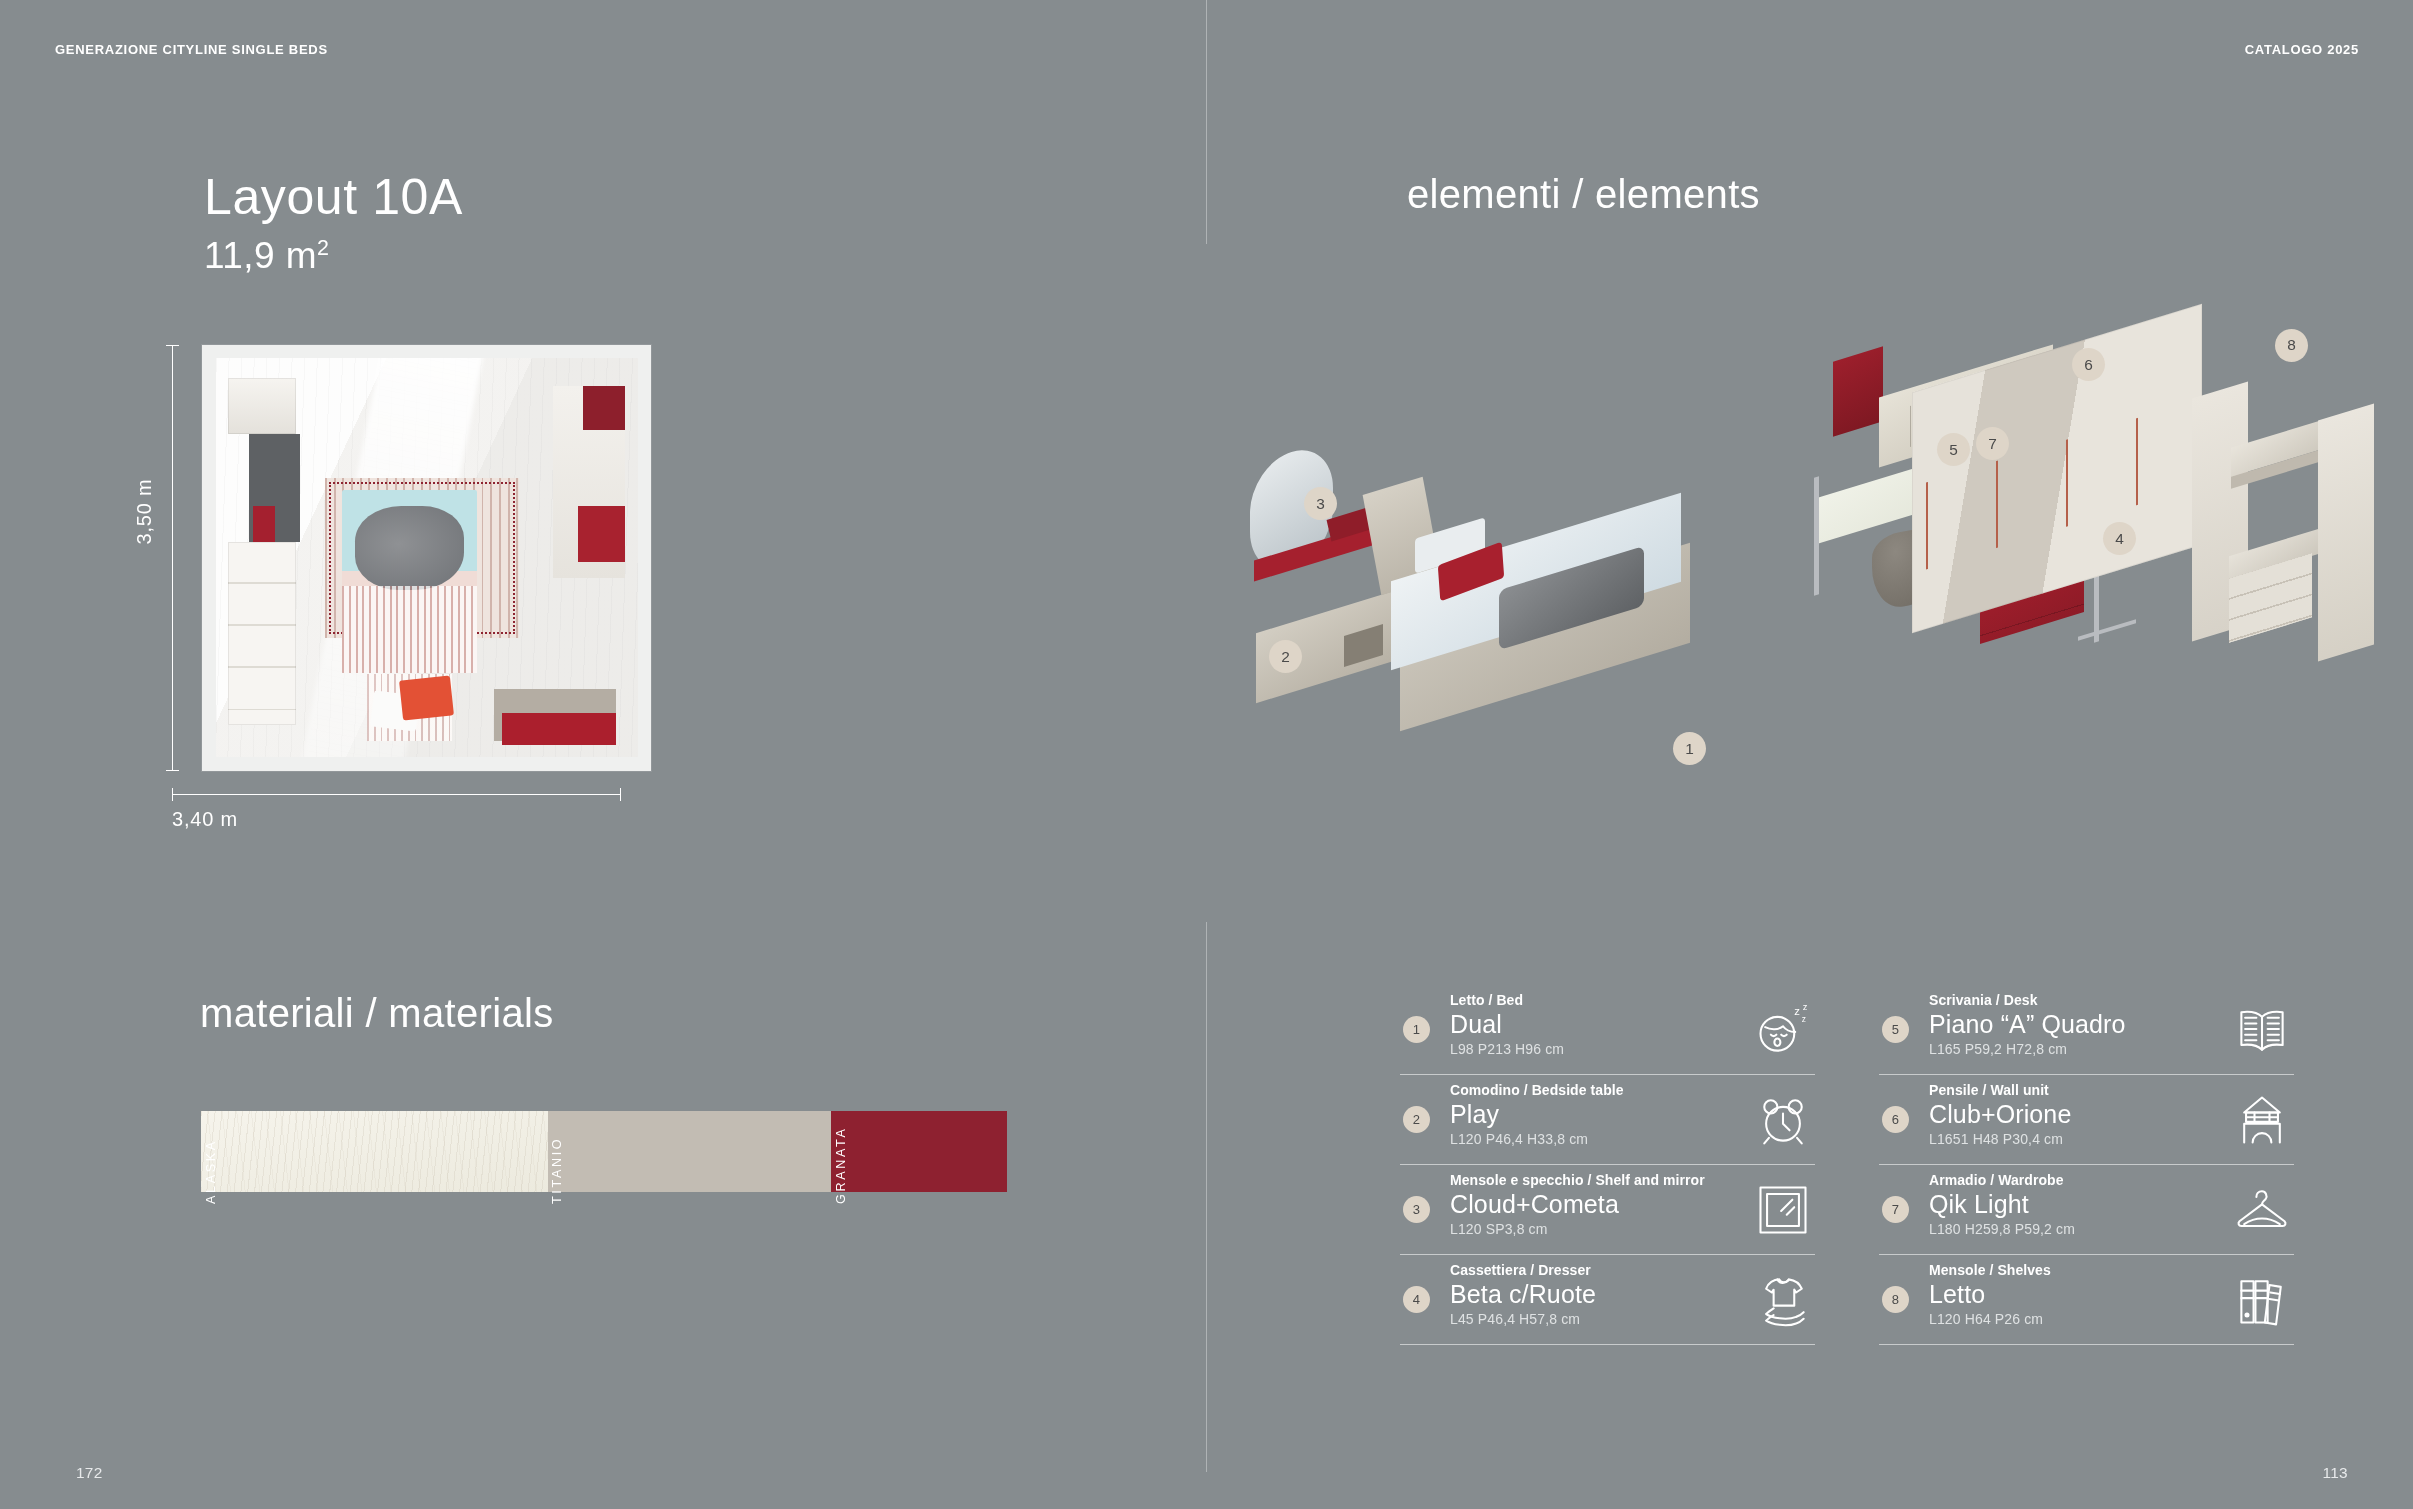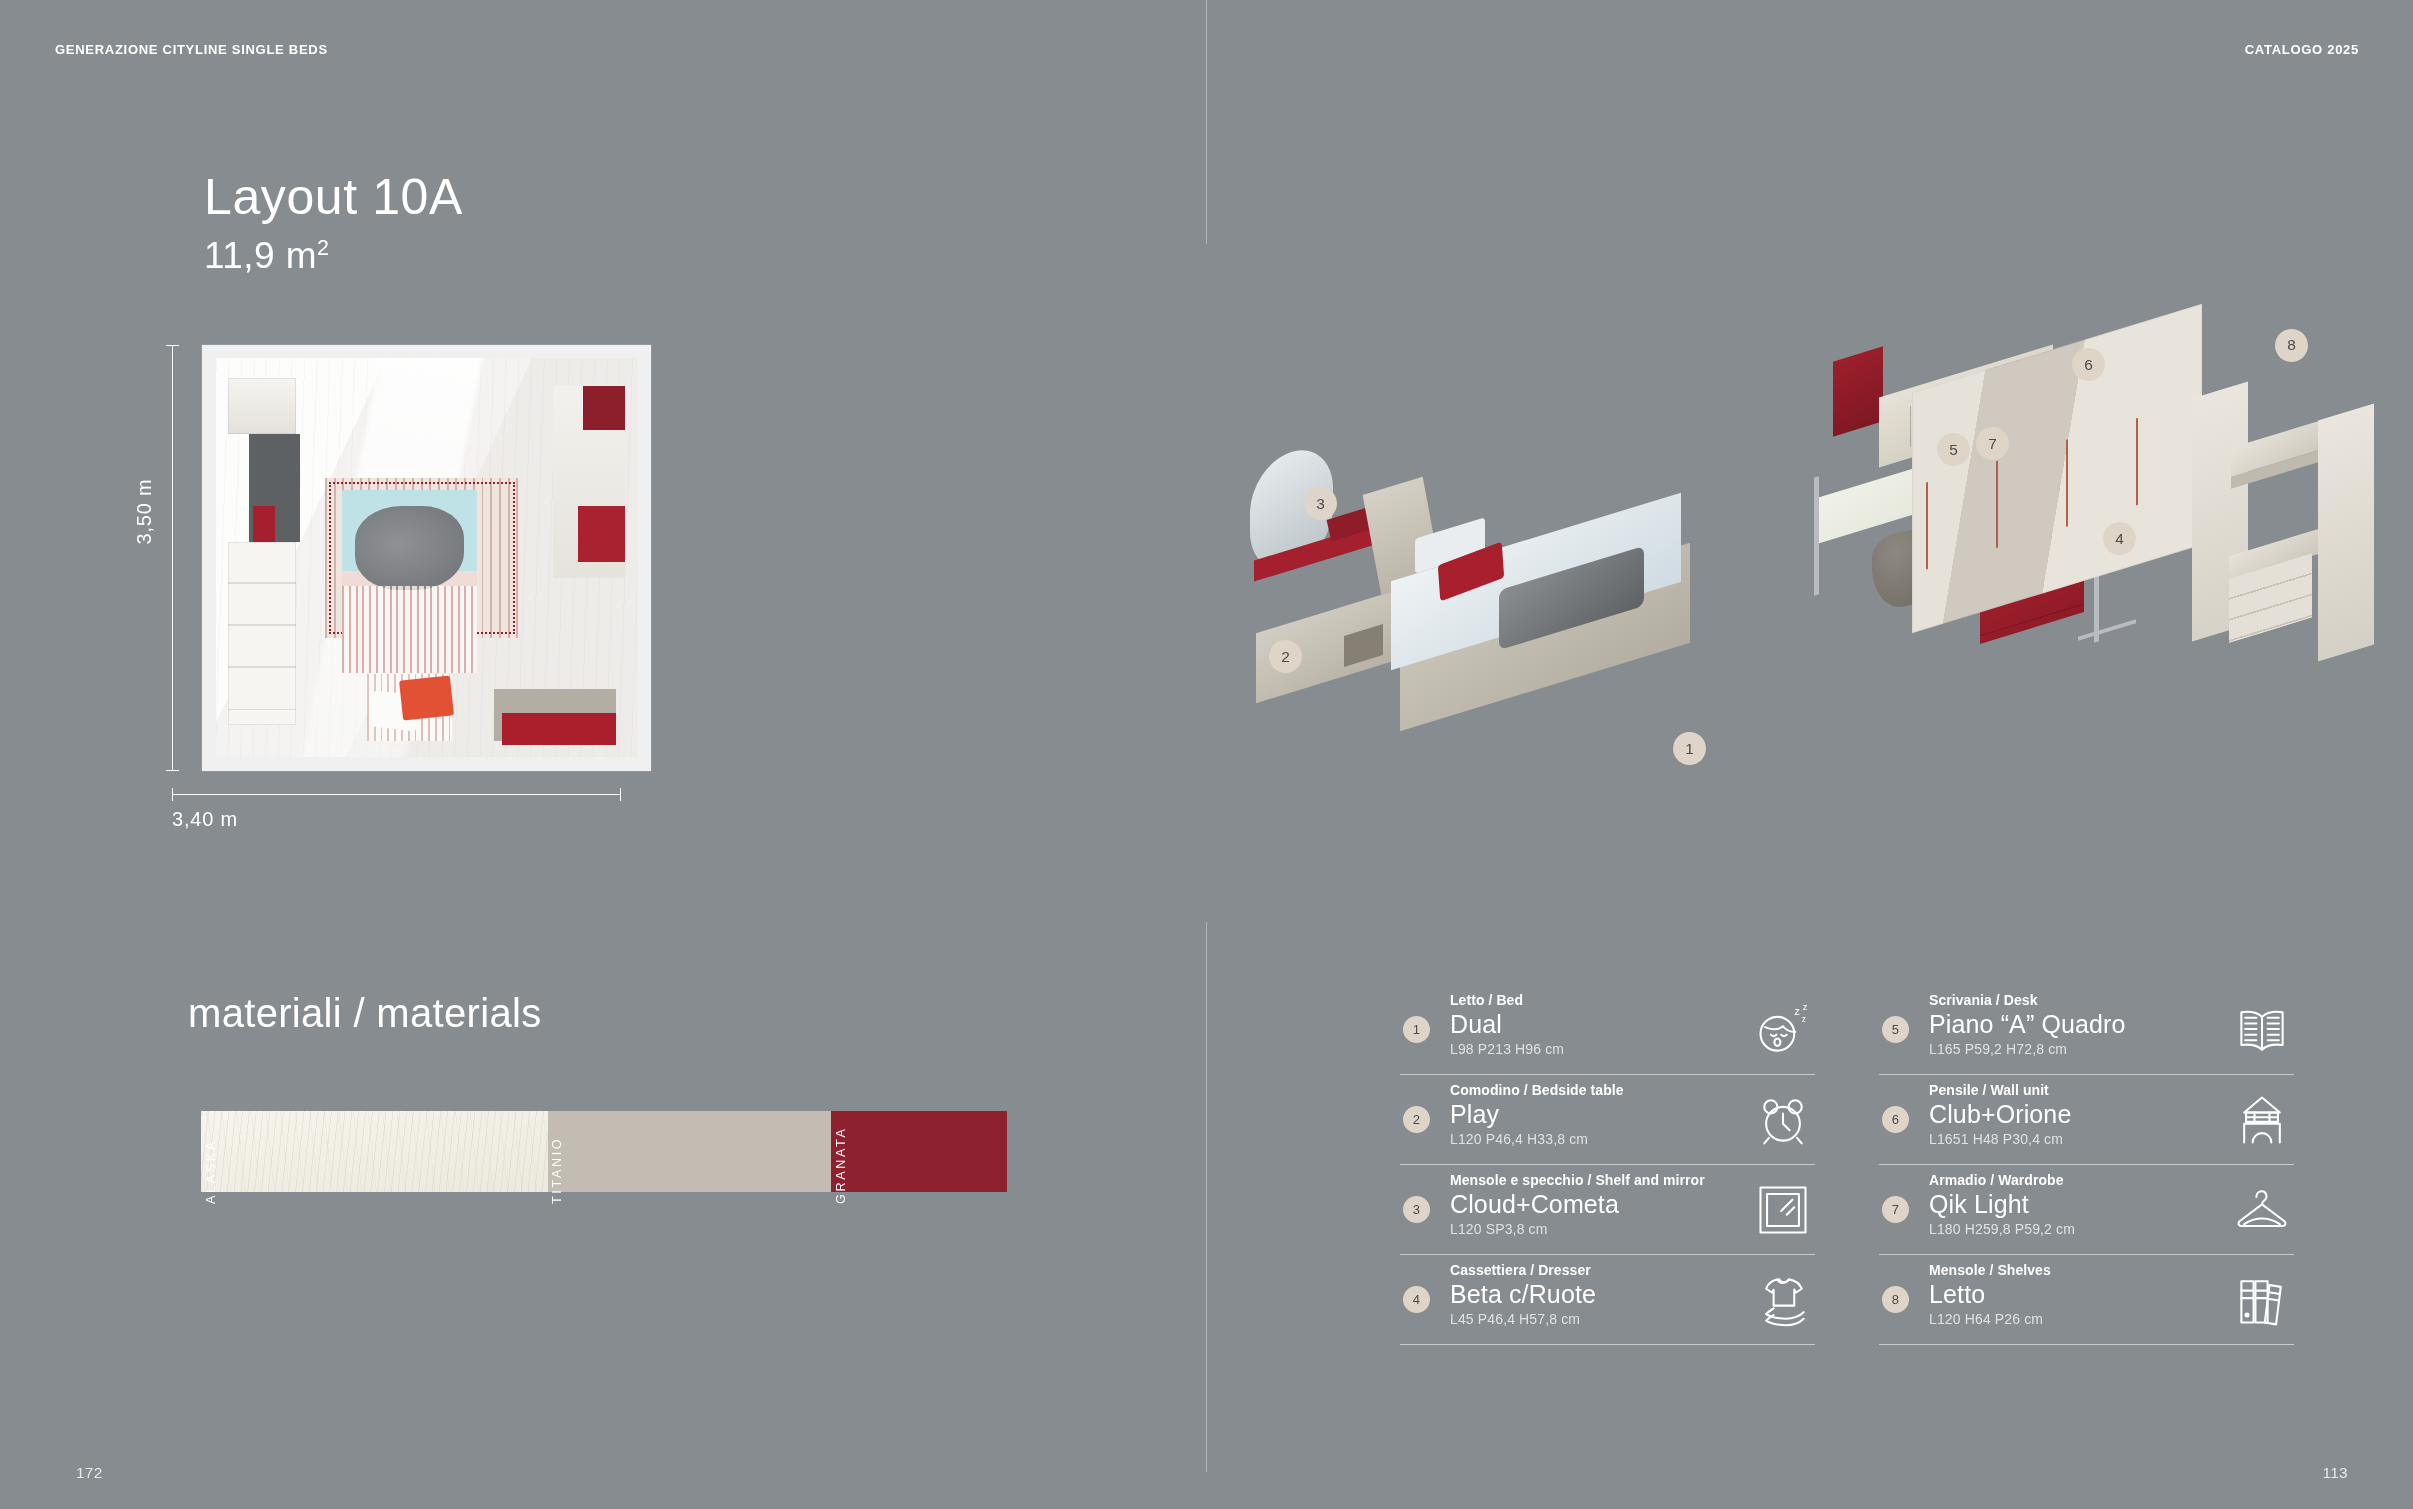--- a/index.html
+++ b/index.html
@@ -248,21 +248,21 @@
 
   
   .sec-heading {
     position: absolute;
     font-size: 40px;
     font-weight: 300;
     letter-spacing: .008em;
     color: #ffffff;
     white-space: nowrap;
   }
-  .sec-heading.materials { left: 188px; top: 991px; }
+  .sec-heading.materials { left: 200px; top: 991px; }
   .sec-heading.elements  { left: 1407px; top: 172px; }
 
   
   .swatches {
     position: absolute;
     left: 201px; top: 1111px;
     width: 806px; height: 81px;
     display: flex;
   }
   .sw { height: 100%; position: relative; }
@@ -569,20 +569,21 @@
       <span class="sw-label">ALASKA</span>
     </div>
     <div class="sw sw-titanio">
       <span class="sw-label">TITANIO</span>
     </div>
     <div class="sw sw-granata">
       <span class="sw-label">GRANATA</span>
     </div>
   </div>
 
+  <div class="sec-heading elements">elementi / elements</div>
 
   <div class="renders">
 
     <div class="sk mirror"></div>
     <div class="sk shelf-red"></div>
     <div class="sk shelf-red2"></div>
 
     <div class="sk bedside"></div>
     <div class="sk bedside-niche"></div>
 

